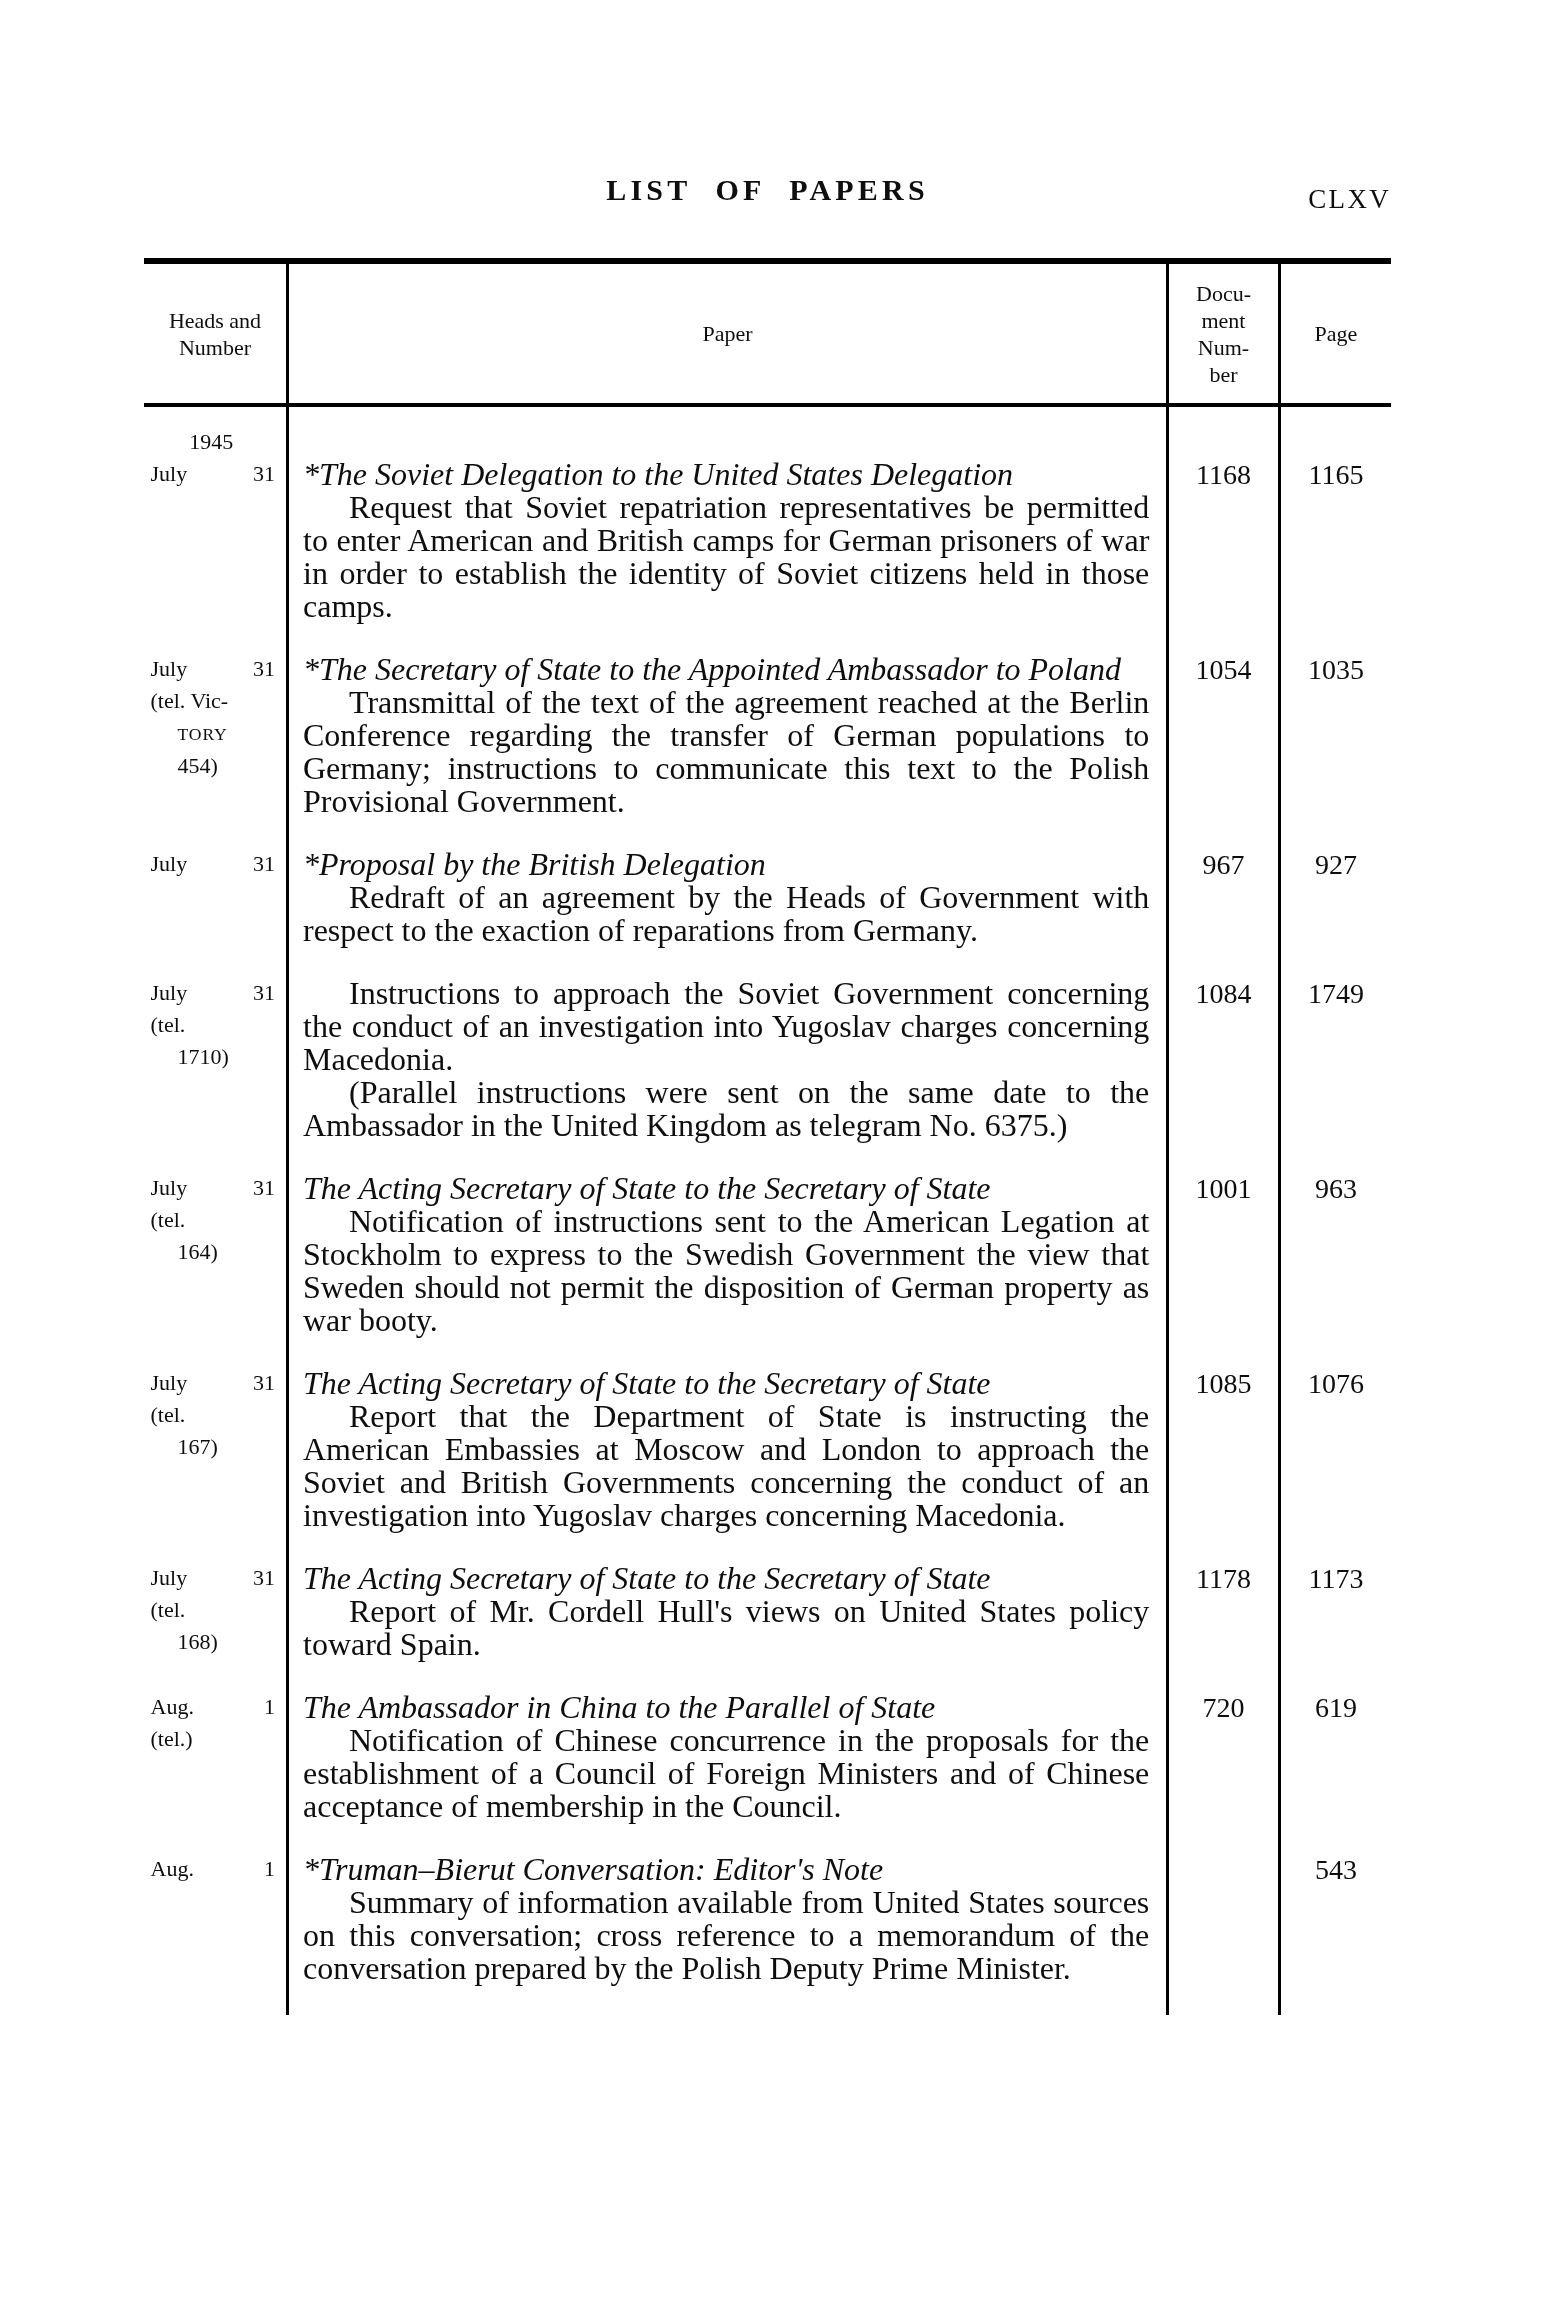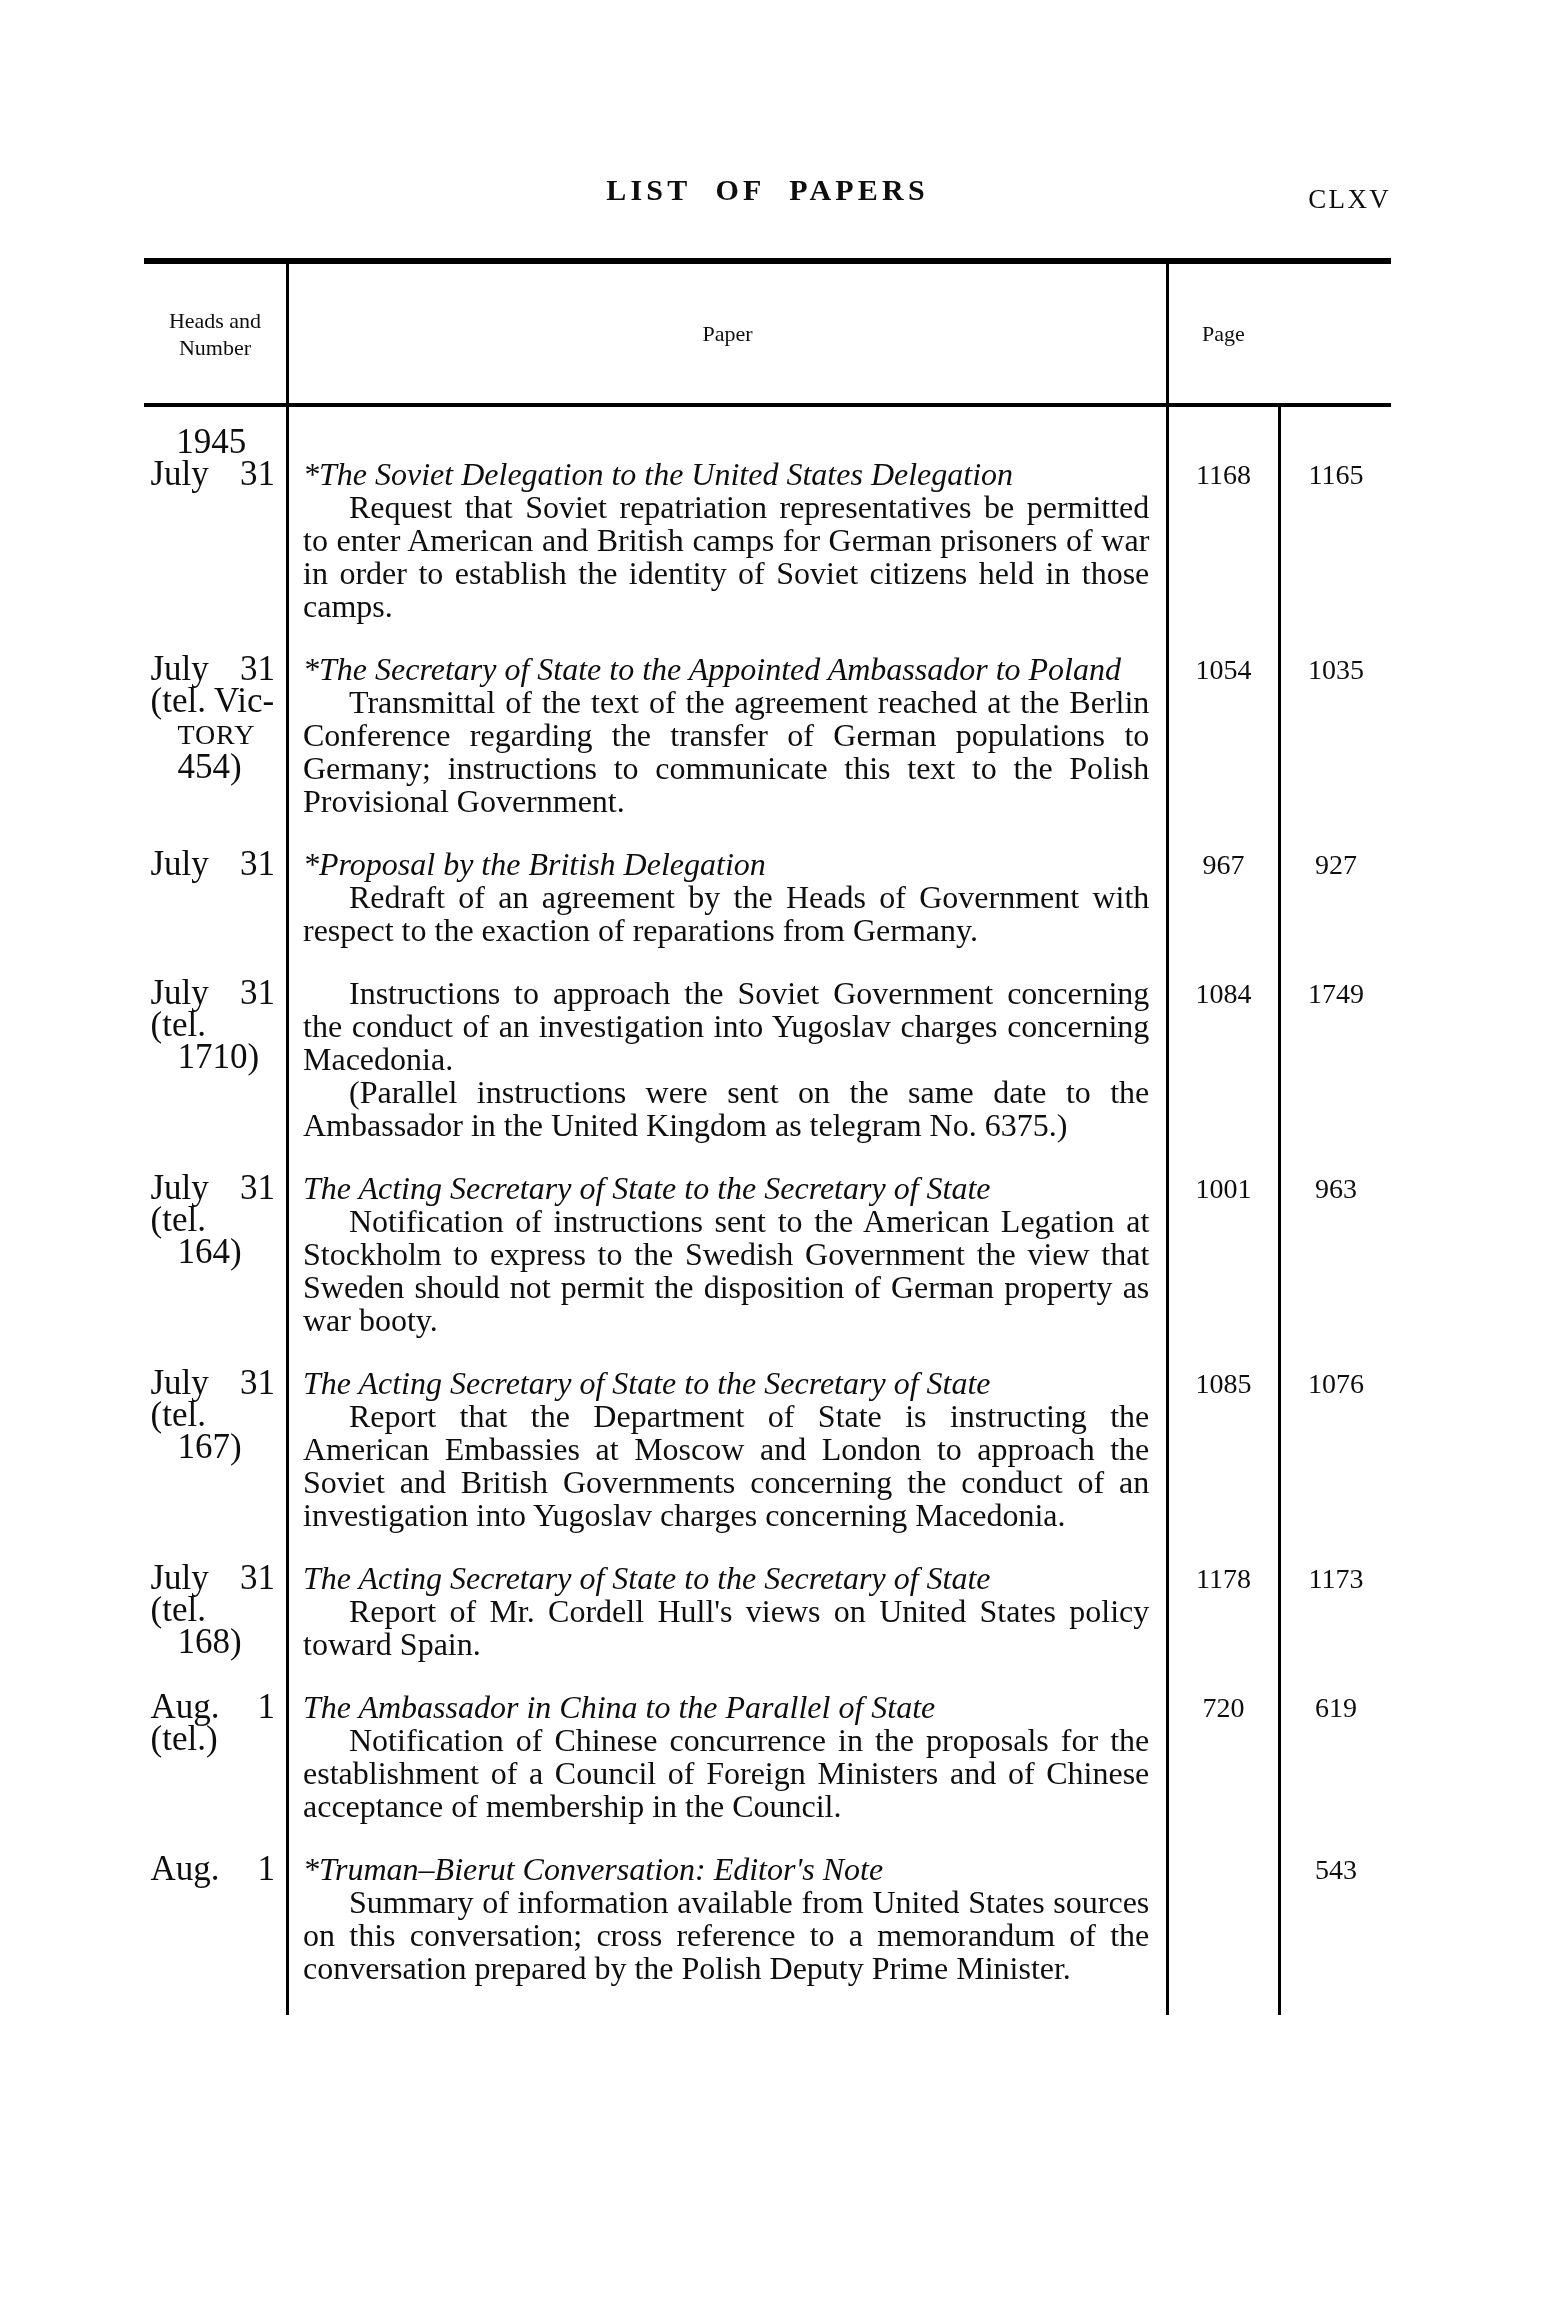--- a/index.html
+++ b/index.html
@@ -18,21 +18,21 @@
   .table { margin:45px 171px 0 144px; }
   .thead, .row { display:grid; grid-template-columns:142px 880px 112px 113px; }
   .thead { border-top:6px solid #000; border-bottom:4.2px solid #000; min-height:139px; }
   .thead > div {
     display:flex; align-items:center; justify-content:center; text-align:center;
     font-size:22px; line-height:27px; white-space:pre-line; padding:7.4px 2.8px;
   }
   .thead > div + div, .cell + .cell { border-left:3.2px solid #000; }
 
   .cell { box-sizing:border-box; }
-  .c-date  { font-size:35px; line-height:32px; padding:0 11px 30px 6.5px; }
+  .c-date  { font-size:22px; line-height:32px; padding:0 11px 30px 6.5px; }
   .c-paper { font-size:32px; line-height:33px; padding:0 16.7px 30px 14px; text-align:justify; }
   .c-doc, .c-page { font-size:28px; line-height:33px; text-align:center; padding:0 2.8px 30px 2.8px; }
 
   .row.first > .cell { padding-top:18.5px; }
   .row.has-year > .cell:not(.c-date) { padding-top:51px; }
 
   .year { text-align:center; padding-right:2.8px; }
   .date-line-0 { display:flex; justify-content:space-between; }
   .d-ind { padding-left:27px; }
   .sc  { font-size:0.8em; letter-spacing:0.9px; }
@@ -48,20 +48,24 @@
   <div class="running-head">
     <span class="head-title">LIST OF PAPERS</span>
     <span class="folio">CLXV</span>
   </div>
 
   <div class="table">
     <div class="thead">
       <div>Heads and
 Number</div>
       <div>Paper</div>
+      <div>Docu-
+ment
+Num-
+ber</div>
       <div>Page</div>
     </div>
     <div id="tbody">
         <div class="row first has-year">
           <div class="cell c-date">
             <div class="year">1945</div>
             <div class="date-line-0">
               <span>July</span>
               <span>31</span>
             </div>

